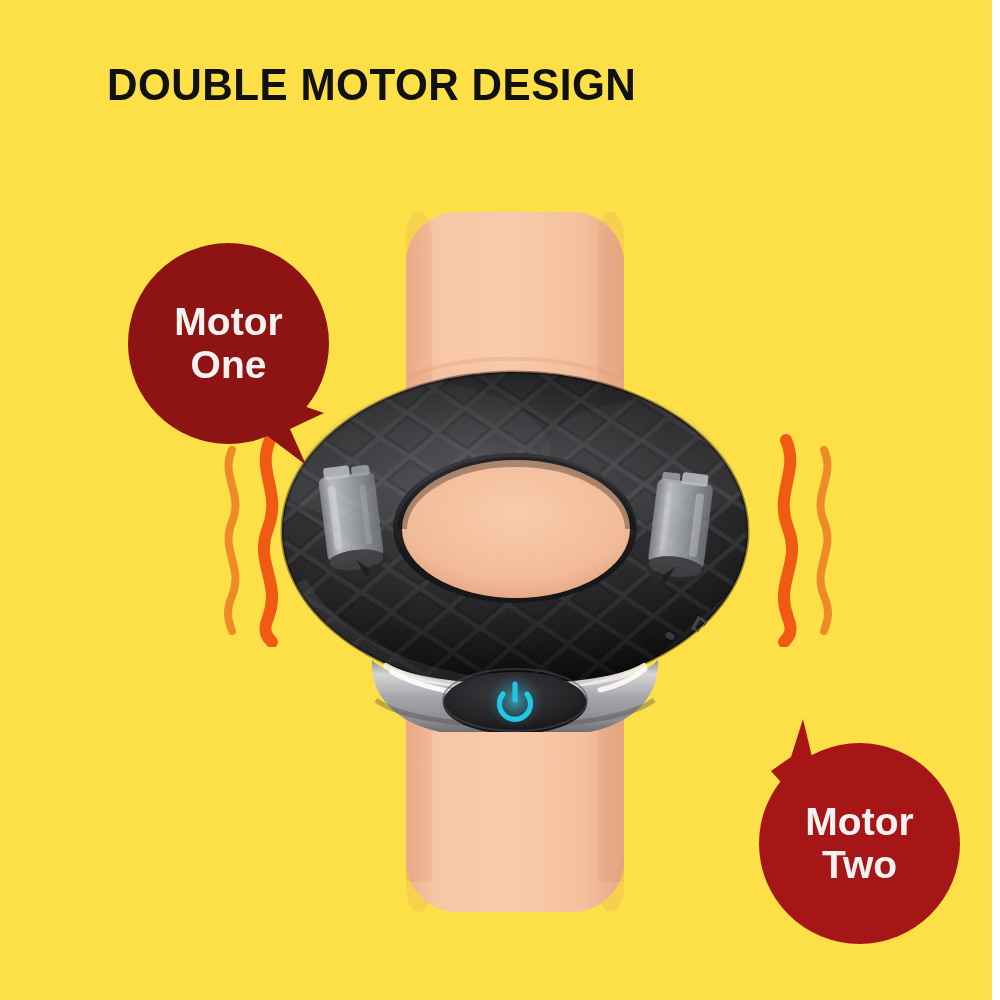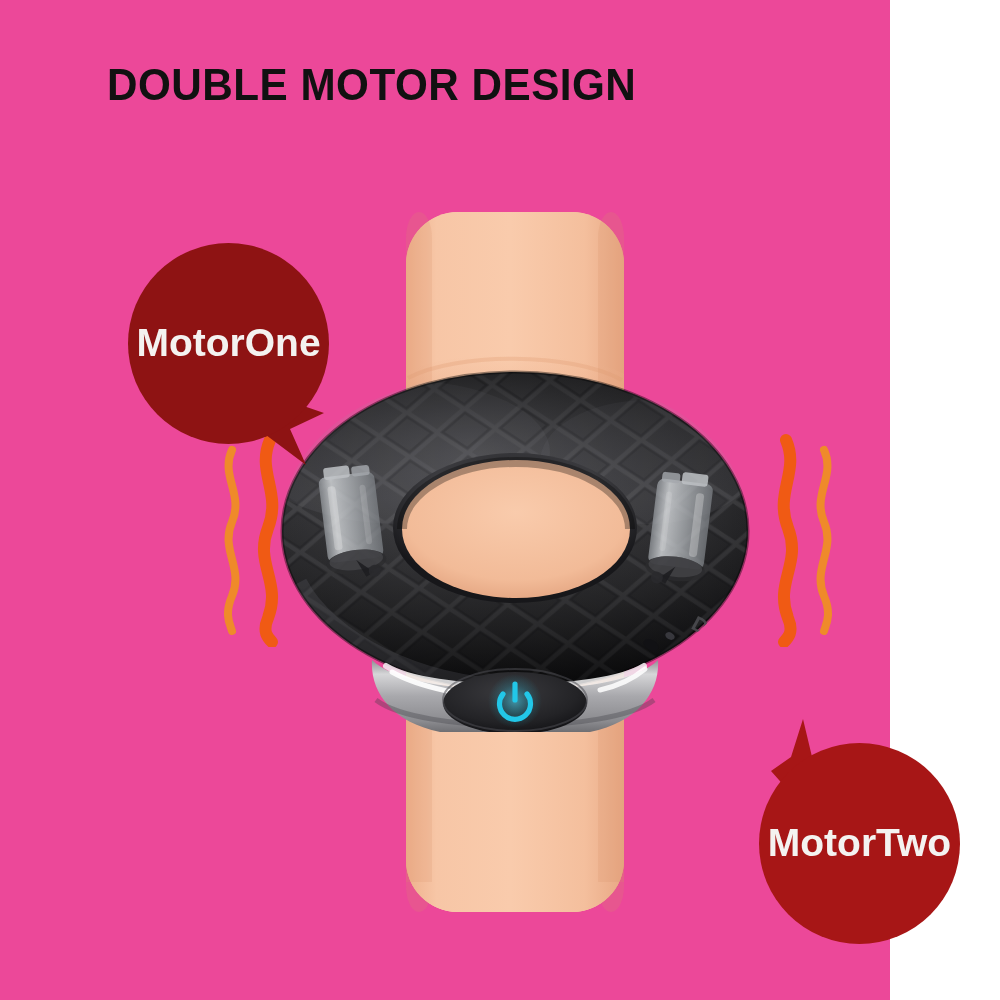--- a/index.html
+++ b/index.html
@@ -11,23 +11,23 @@
     width: 1000px;
     height: 1000px;
     position: relative;
     overflow: hidden;
     font-family: "Liberation Sans", sans-serif;
   }
 
   #stage {
     position: absolute;
     left: 0; top: 0;
-    width: 890px;
+    width: 992px;
     height: 1000px;
-    background: #ec4899;
+    background: #fde047;
   }
 
   
   #title {
     position: absolute;
     left: 107px;
     top: 60px;
     font-family: "Liberation Sans", sans-serif;
     font-size: 44px;
     font-weight: bold;
@@ -48,21 +48,21 @@
 
   
   .callout {
     position: absolute;
   }
   .callout-body {
     position: absolute;
     left: 0; top: 0;
     border-radius: 50%;
     display: flex;
-    flex-direction: row;
+    flex-direction: column;
     align-items: center;
     justify-content: center;
     color: #f4f2f0;
     font-family: "Liberation Sans", sans-serif;
     font-weight: bold;
     line-height: 1.08;
     text-align: center;
   }
   .callout-line { display: block; }
 

